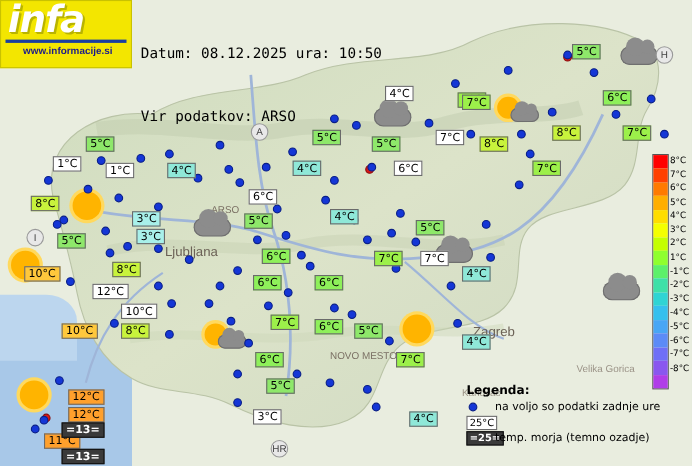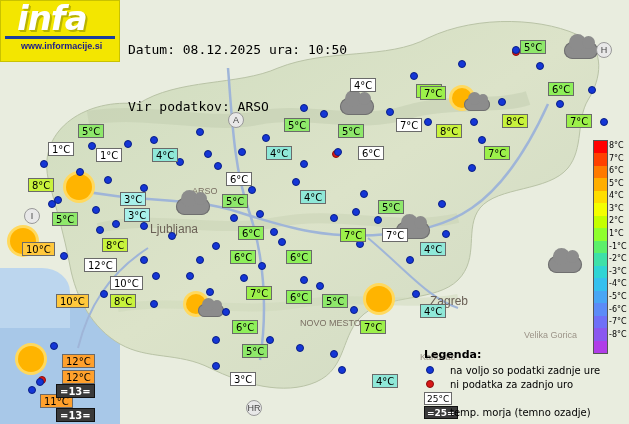--- a/index.html
+++ b/index.html
@@ -36,21 +36,21 @@
     position:absolute; left:0; top:0; width:120px; height:62px;
     background:#f3e600;
     border:1px solid #c9c200;
   }
   #logo .word {
     font-family:"DejaVu Sans", sans-serif;
     font-weight:bold; font-style:italic;
     font-size:34px; color:#ffffff;
     letter-spacing:-1px;
     text-shadow: 1px 1px 0 #b9b400, 2px 2px 0 #b9b400;
-    padding-left:6px; line-height:34px;margin-left:10px;
+    padding-left:6px; line-height:34px;
   }
   #logo .sub {
     font-size:9px; color:#1a1a8c; font-weight:bold;
     padding-left:20px; line-height:11px;
   }
   #logo .bar {
     height:3px; background:#1a3fa0; margin:1px 4px 2px 4px;
   }
   #hdrtext {
     position:absolute; left:128px; top:2px;
@@ -401,26 +401,20 @@
   <div id="legend">
     <div class="ltitle">Legenda:</div>
     <div class="row">
       <span class="sw">
           <span class="d"></span>
         </span>
       <span>na voljo so podatki zadnje ure</span>
     </div>
     <div class="row">
       <span class="sw">
-          <span class="d red"></span>
-        </span>
-      <span>ni podatka za zadnjo uro</span>
-    </div>
-    <div class="row">
-      <span class="sw">
           <span class="chip">25°C</span>
         </span>
     </div>
     <div class="row">
       <span class="sw">
           <span class="chip dark">=25=</span>
         </span>
       <span>temp. morja (temno ozadje)</span>
     </div>
   </div>

